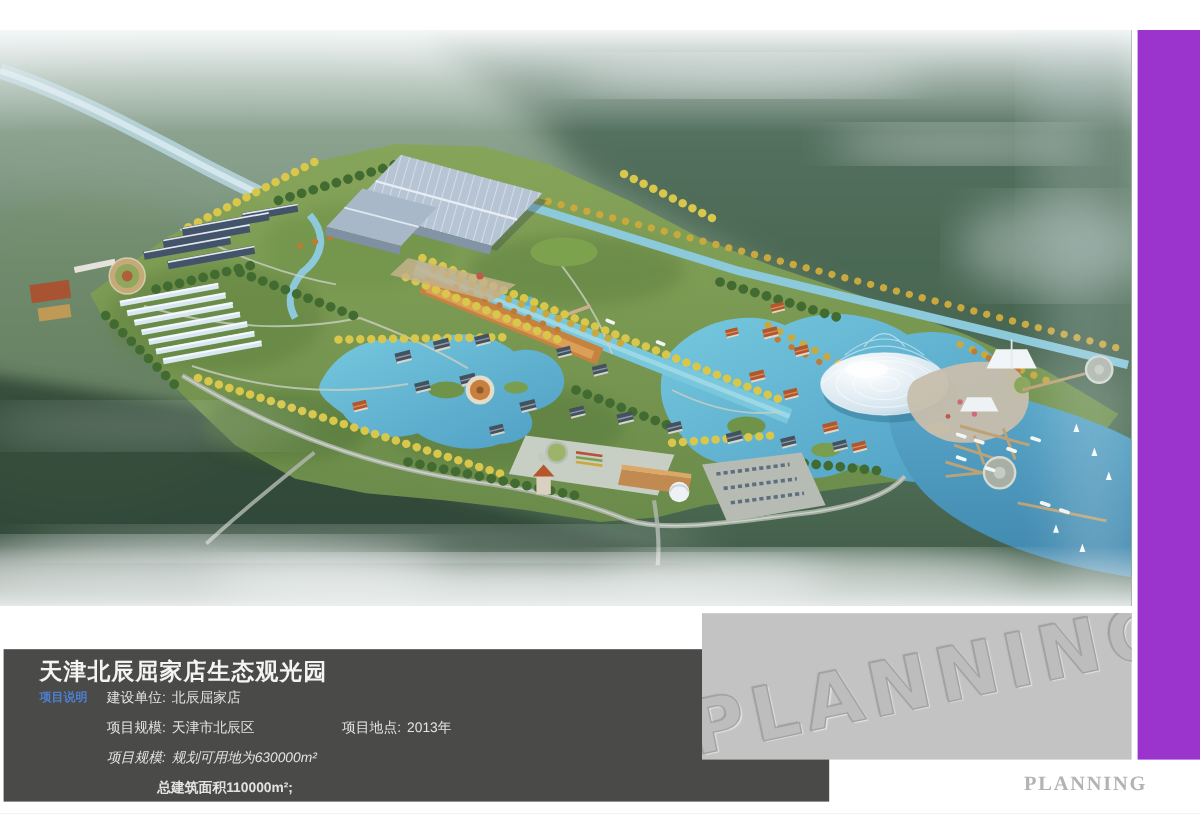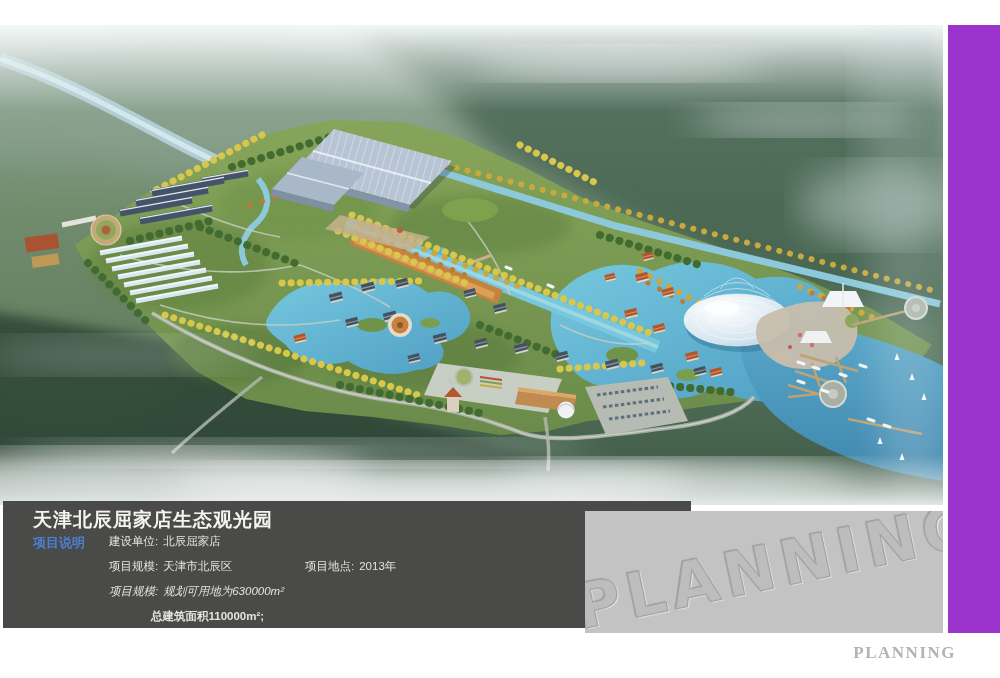--- a/index.html
+++ b/index.html
@@ -7,24 +7,24 @@
         font-family:"Liberation Sans",sans-serif;}
 
   
   .render{position:absolute;left:0;top:25px;width:943px;height:480px;overflow:hidden;background:#7d927c;}
   .render svg{display:block;width:943px;height:480px;}
 
   
   .accent-bar{position:absolute;left:948px;top:25px;width:52px;height:608px;background:#9a34cd;}
 
   
-  .info-panel{position:absolute;left:3px;top:501px;width:688px;height:127px;background:#4a4a48;color:#e3e3e1;}
+  .info-panel{position:absolute;left:3px;top:541px;width:688px;height:127px;background:#4a4a48;color:#e3e3e1;}
   .panel-title{position:absolute;left:30px;top:6px;font-size:19px;font-weight:bold;color:#f4f4f2;letter-spacing:1px;}
-  .section-label{position:absolute;left:30px;top:33px;font-size:13px;font-weight:bold;color:#4d7fd0;}
-  .field{position:absolute;font-size:11.5px;white-space:nowrap;margin-left:20px;}
+  .section-label{position:absolute;left:30px;top:33px;font-size:10px;font-weight:bold;color:#4d7fd0;}
+  .field{position:absolute;font-size:11.5px;white-space:nowrap;}
   .field .lbl{margin-right:5px;}
   .f-builder{left:86px;top:33px;}
   .f-location{left:86px;top:58px;}
   .f-design{left:282px;top:58px;}
   .f-scale{left:86px;top:83px;font-style:italic;}
   .f-area{left:128px;top:108px;font-weight:bold;}
 
   
   .watermark-box{position:absolute;left:585px;top:511px;width:358px;height:122px;background:#c3c3c3;overflow:hidden;}
   .watermark-text{position:absolute;left:-18px;top:18px;width:420px;text-align:center;

